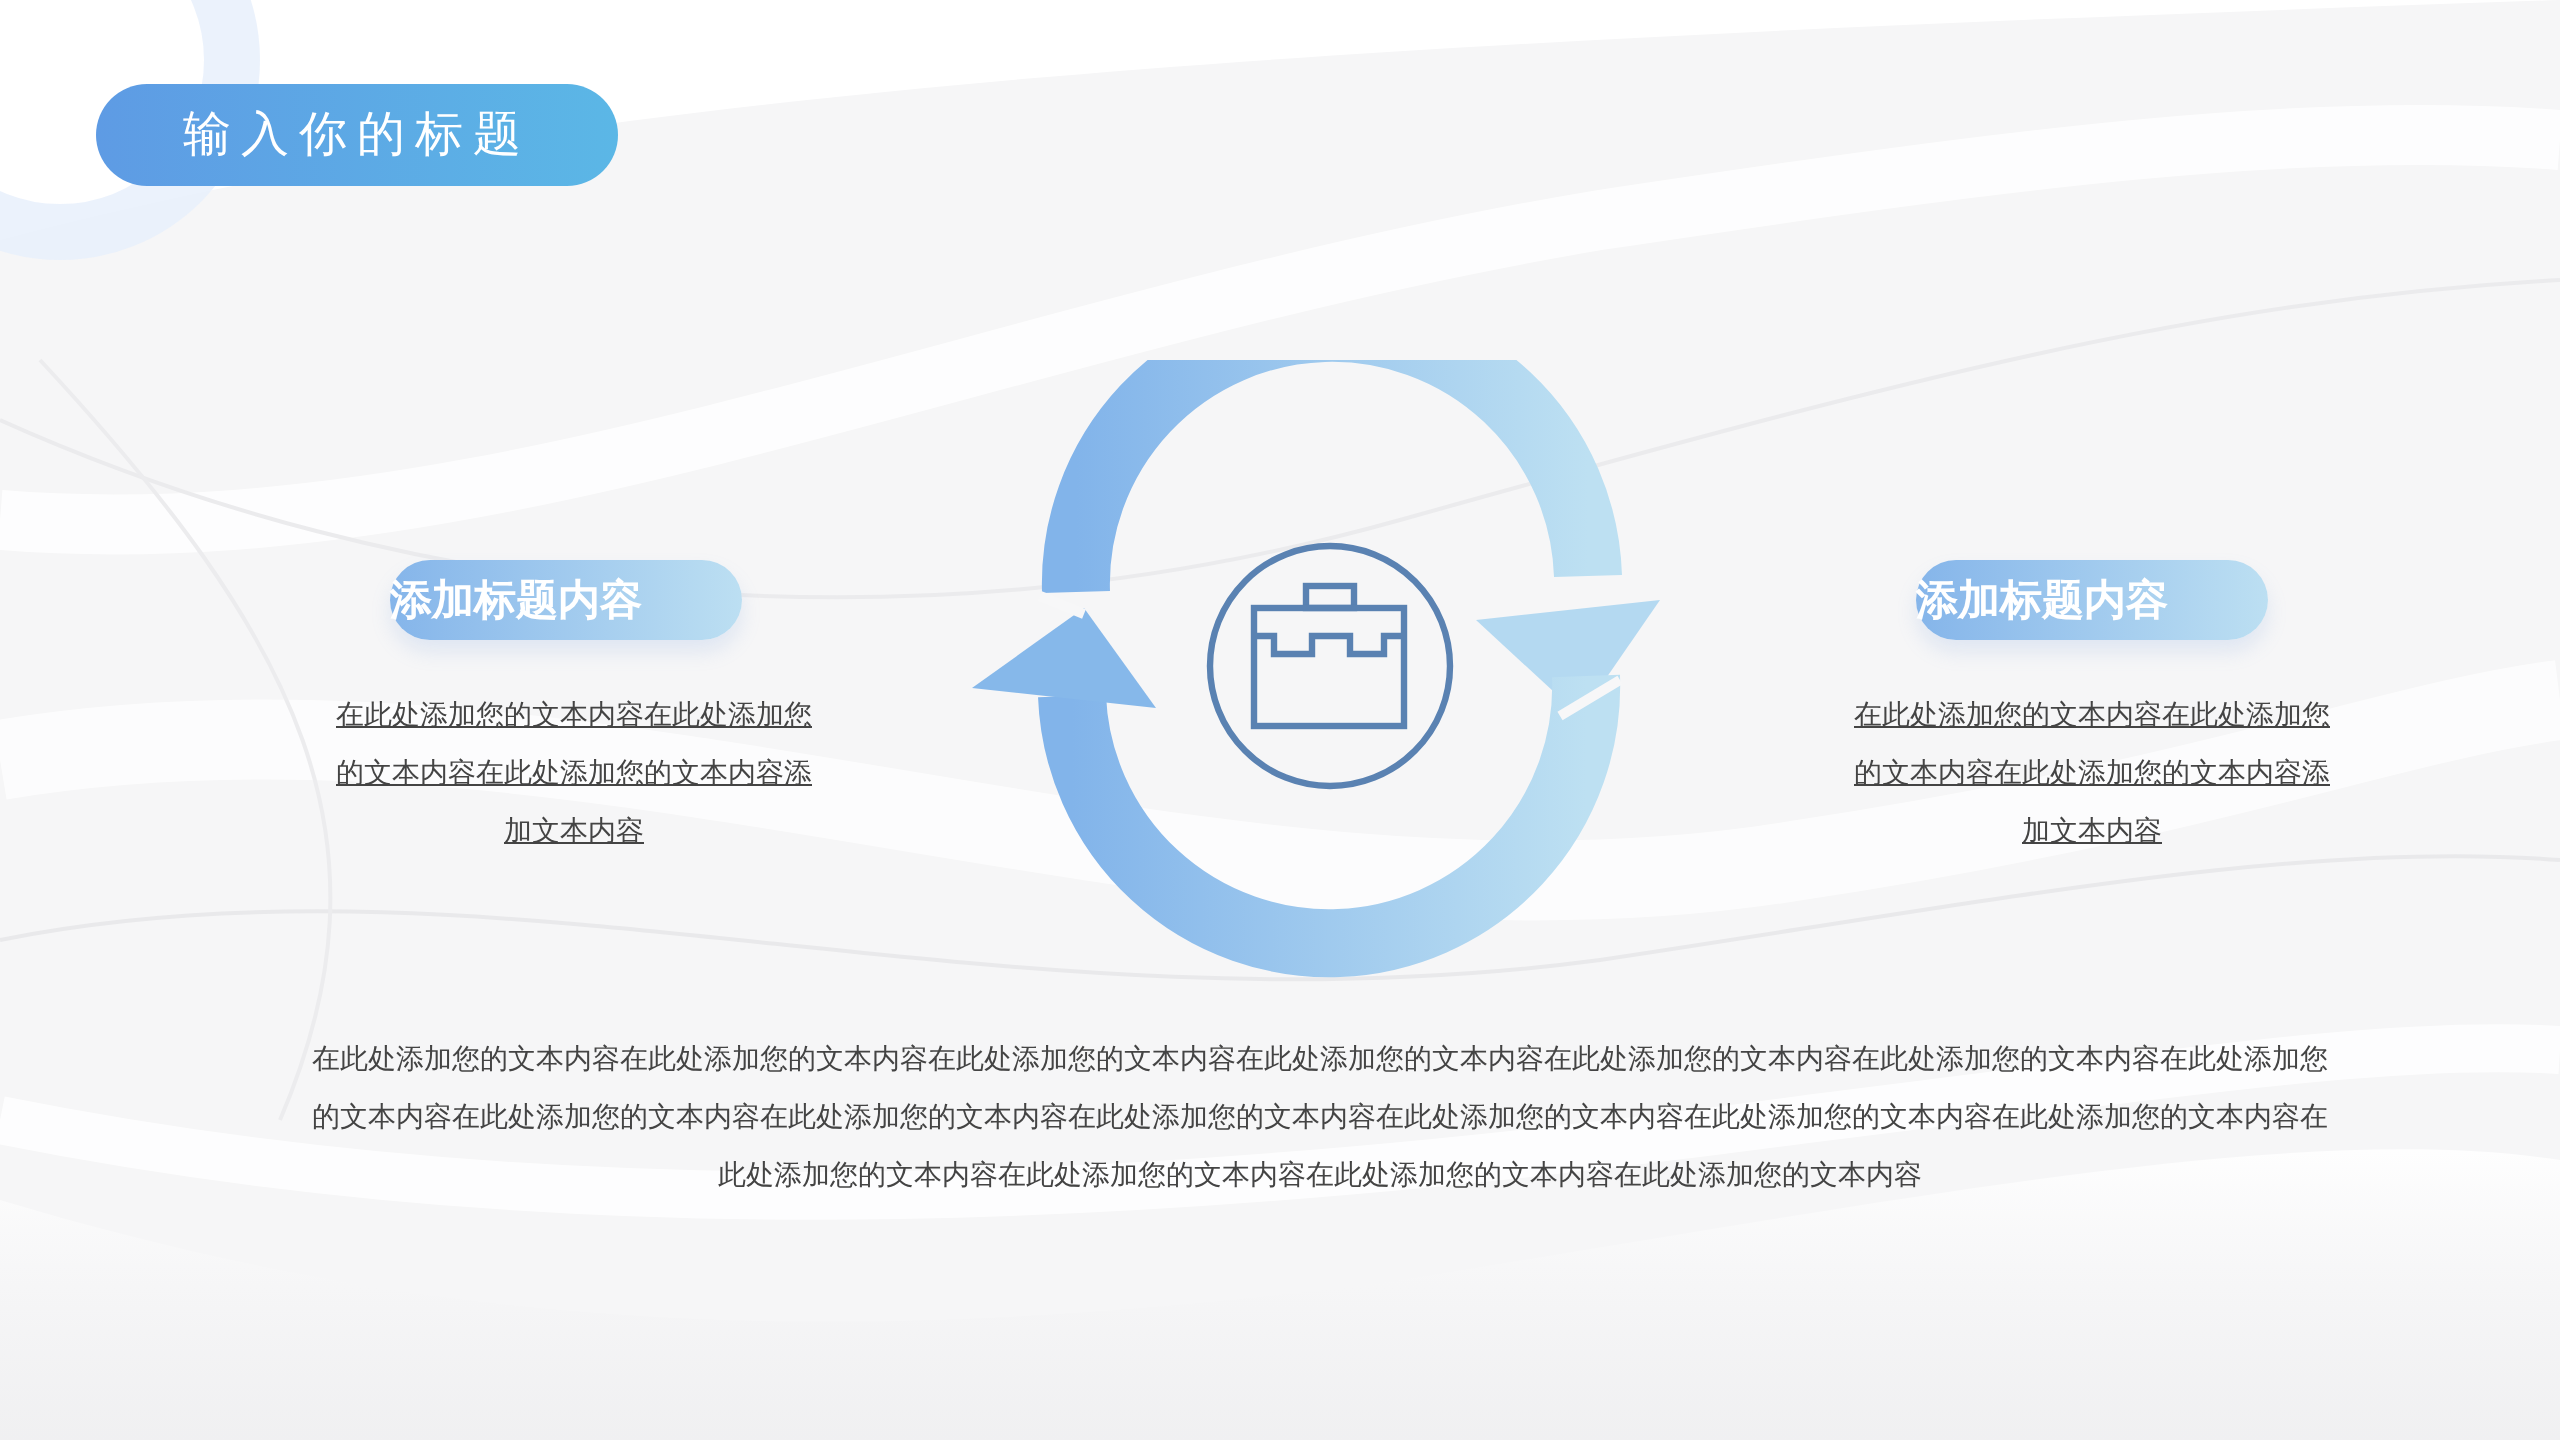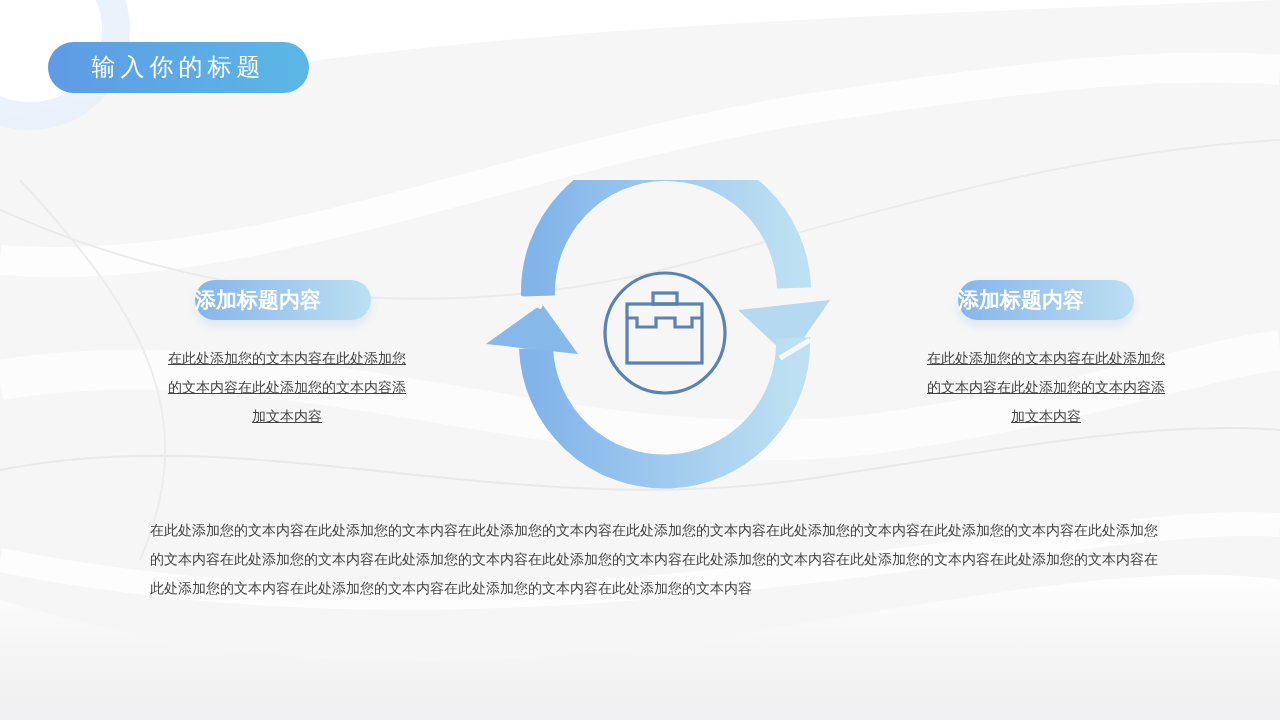--- a/index.html
+++ b/index.html
@@ -28,21 +28,21 @@
     background: linear-gradient(90deg, #85b5ea 0%, #bcdff2 100%);
     color: #fff; font-size: 21px; font-weight: bold; line-height: 40px; text-align: left;
     box-shadow: 0 6px 10px rgba(120,160,220,0.18);
   }
   .side-text {
     position: absolute; width: 250px; font-size: 14px; color: #444;
     line-height: 29px; text-align: center; text-decoration: underline;
   }
   .bottom-text {
     position: absolute; left: 150px; top: 516px; width: 1020px;
-    font-size: 14px; color: #444; line-height: 29px; text-align: left;
+    font-size: 14px; color: #444; line-height: 29px; text-align: center;
   }
   .cycle { position: absolute; left: 480px; top: 180px; }
 </style>
 </head>
 <body>
 
 <div class="bg">
   <svg width="1280" height="720" viewBox="0 0 1280 720">
     <defs>
       <linearGradient id="wg" x1="0" y1="0" x2="0" y2="1">

